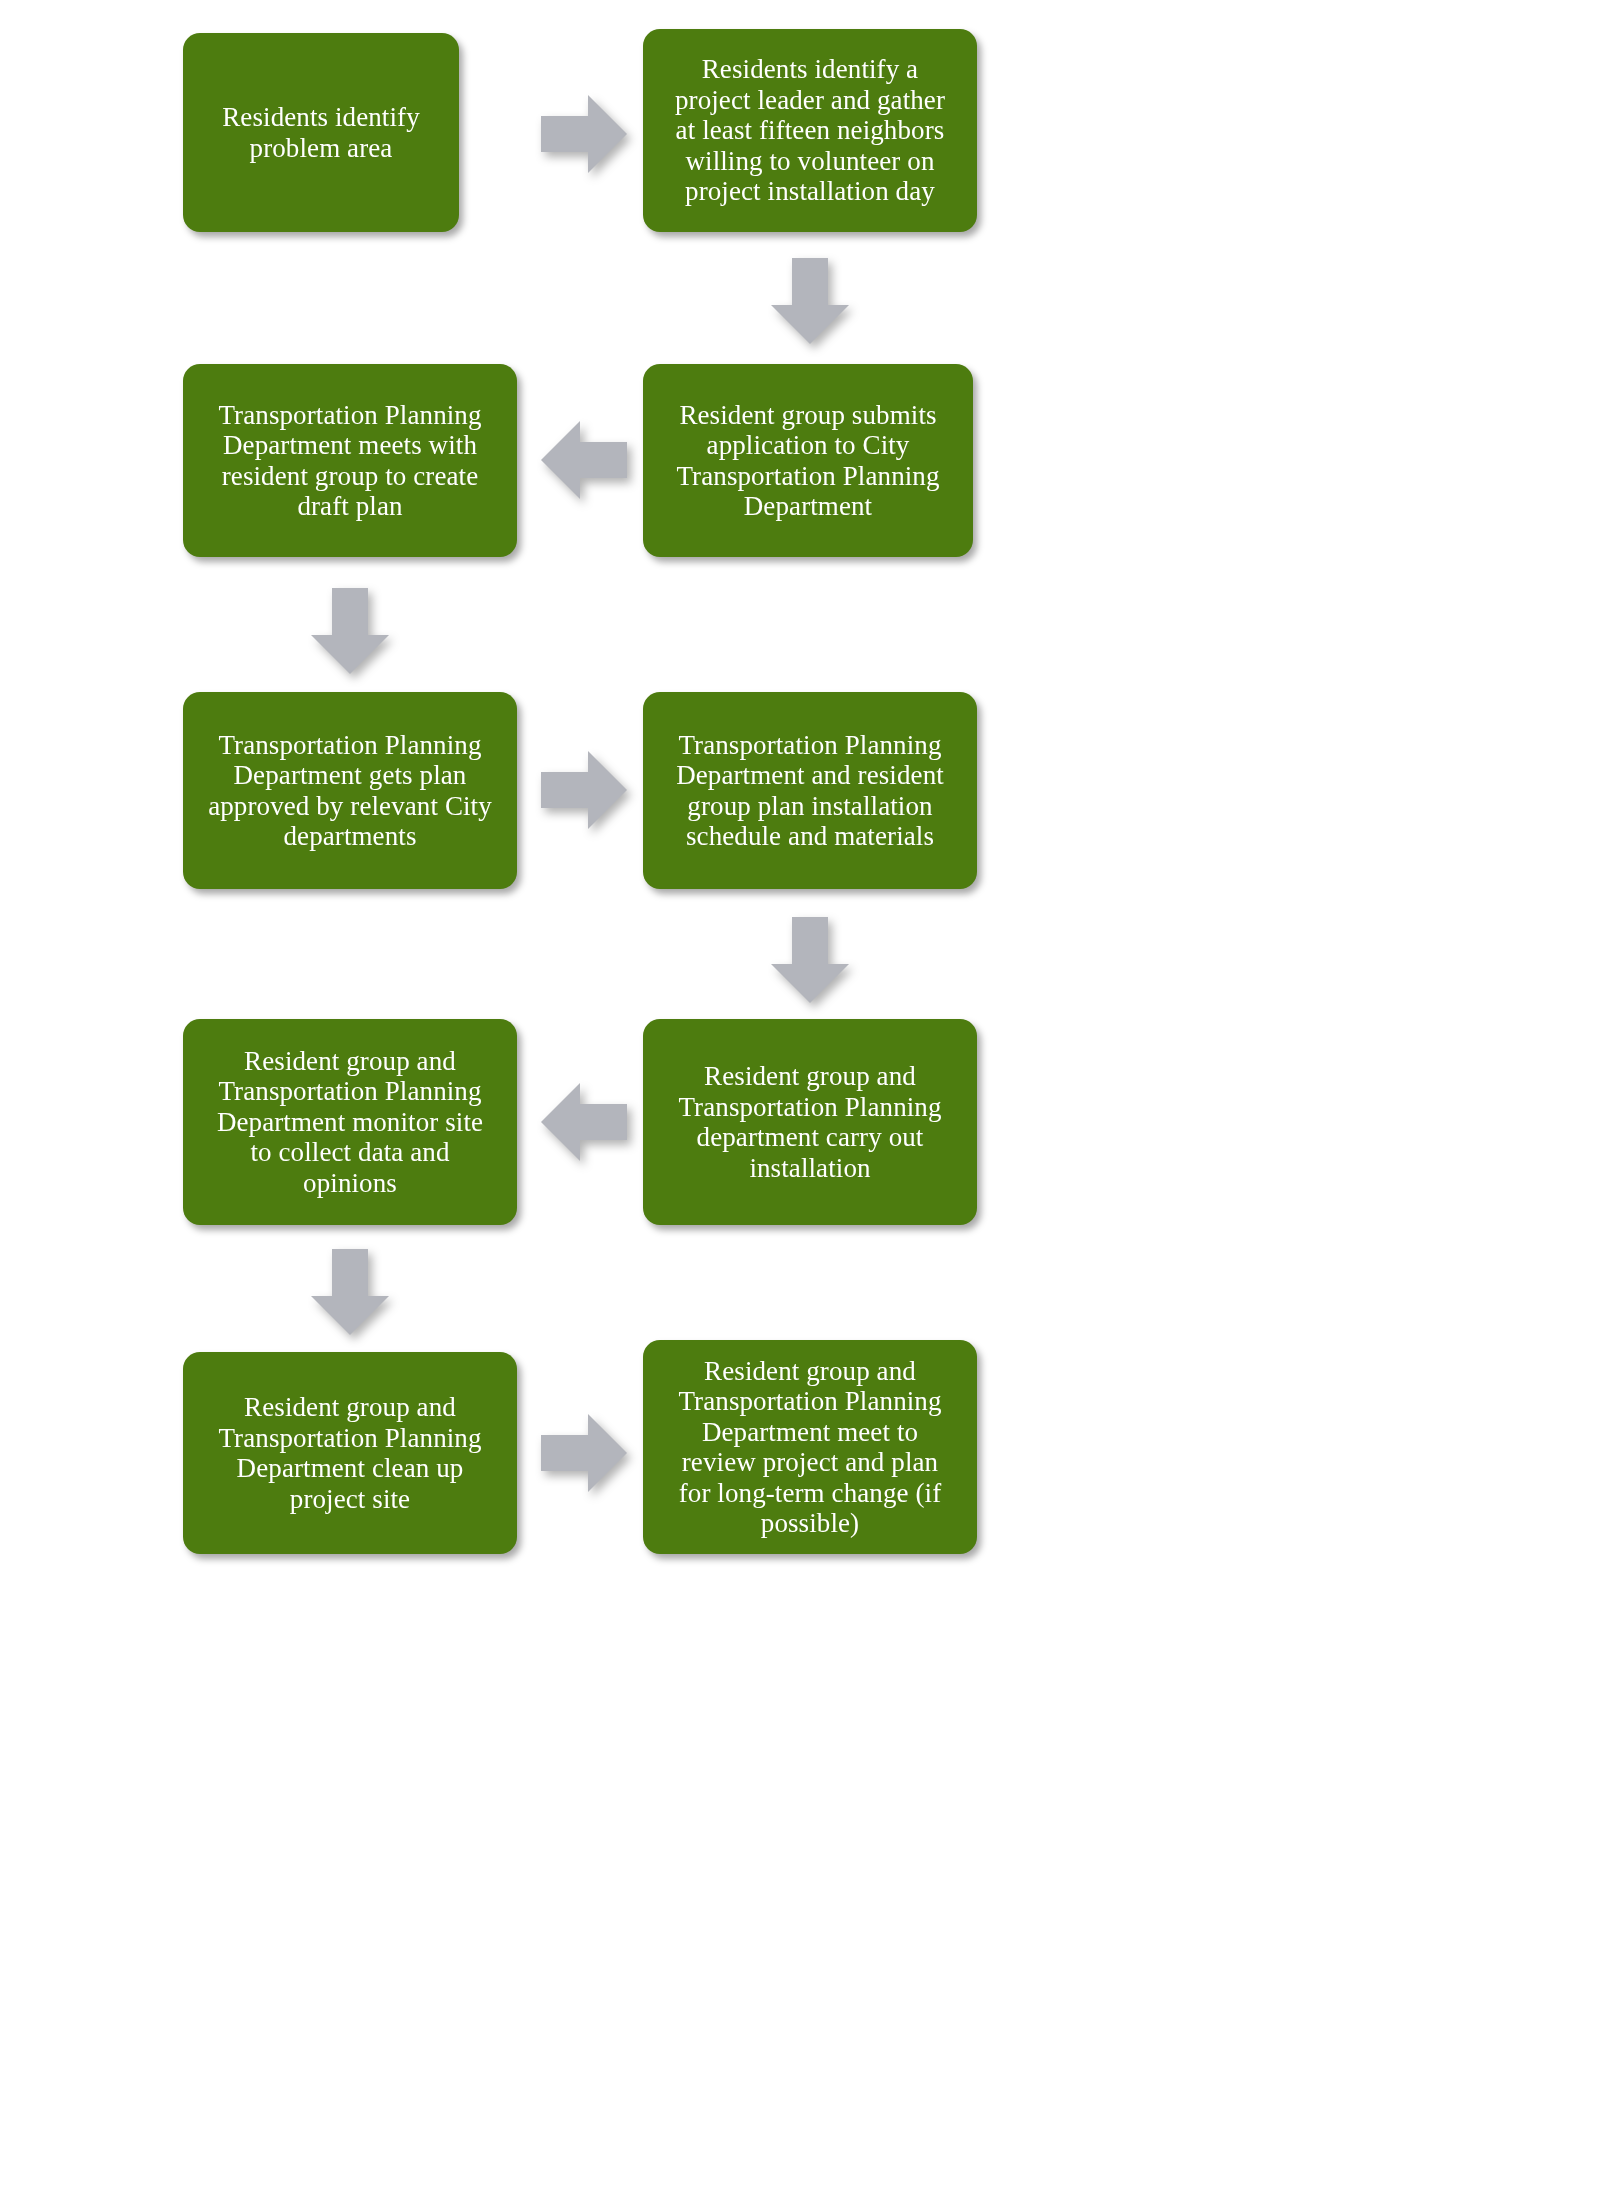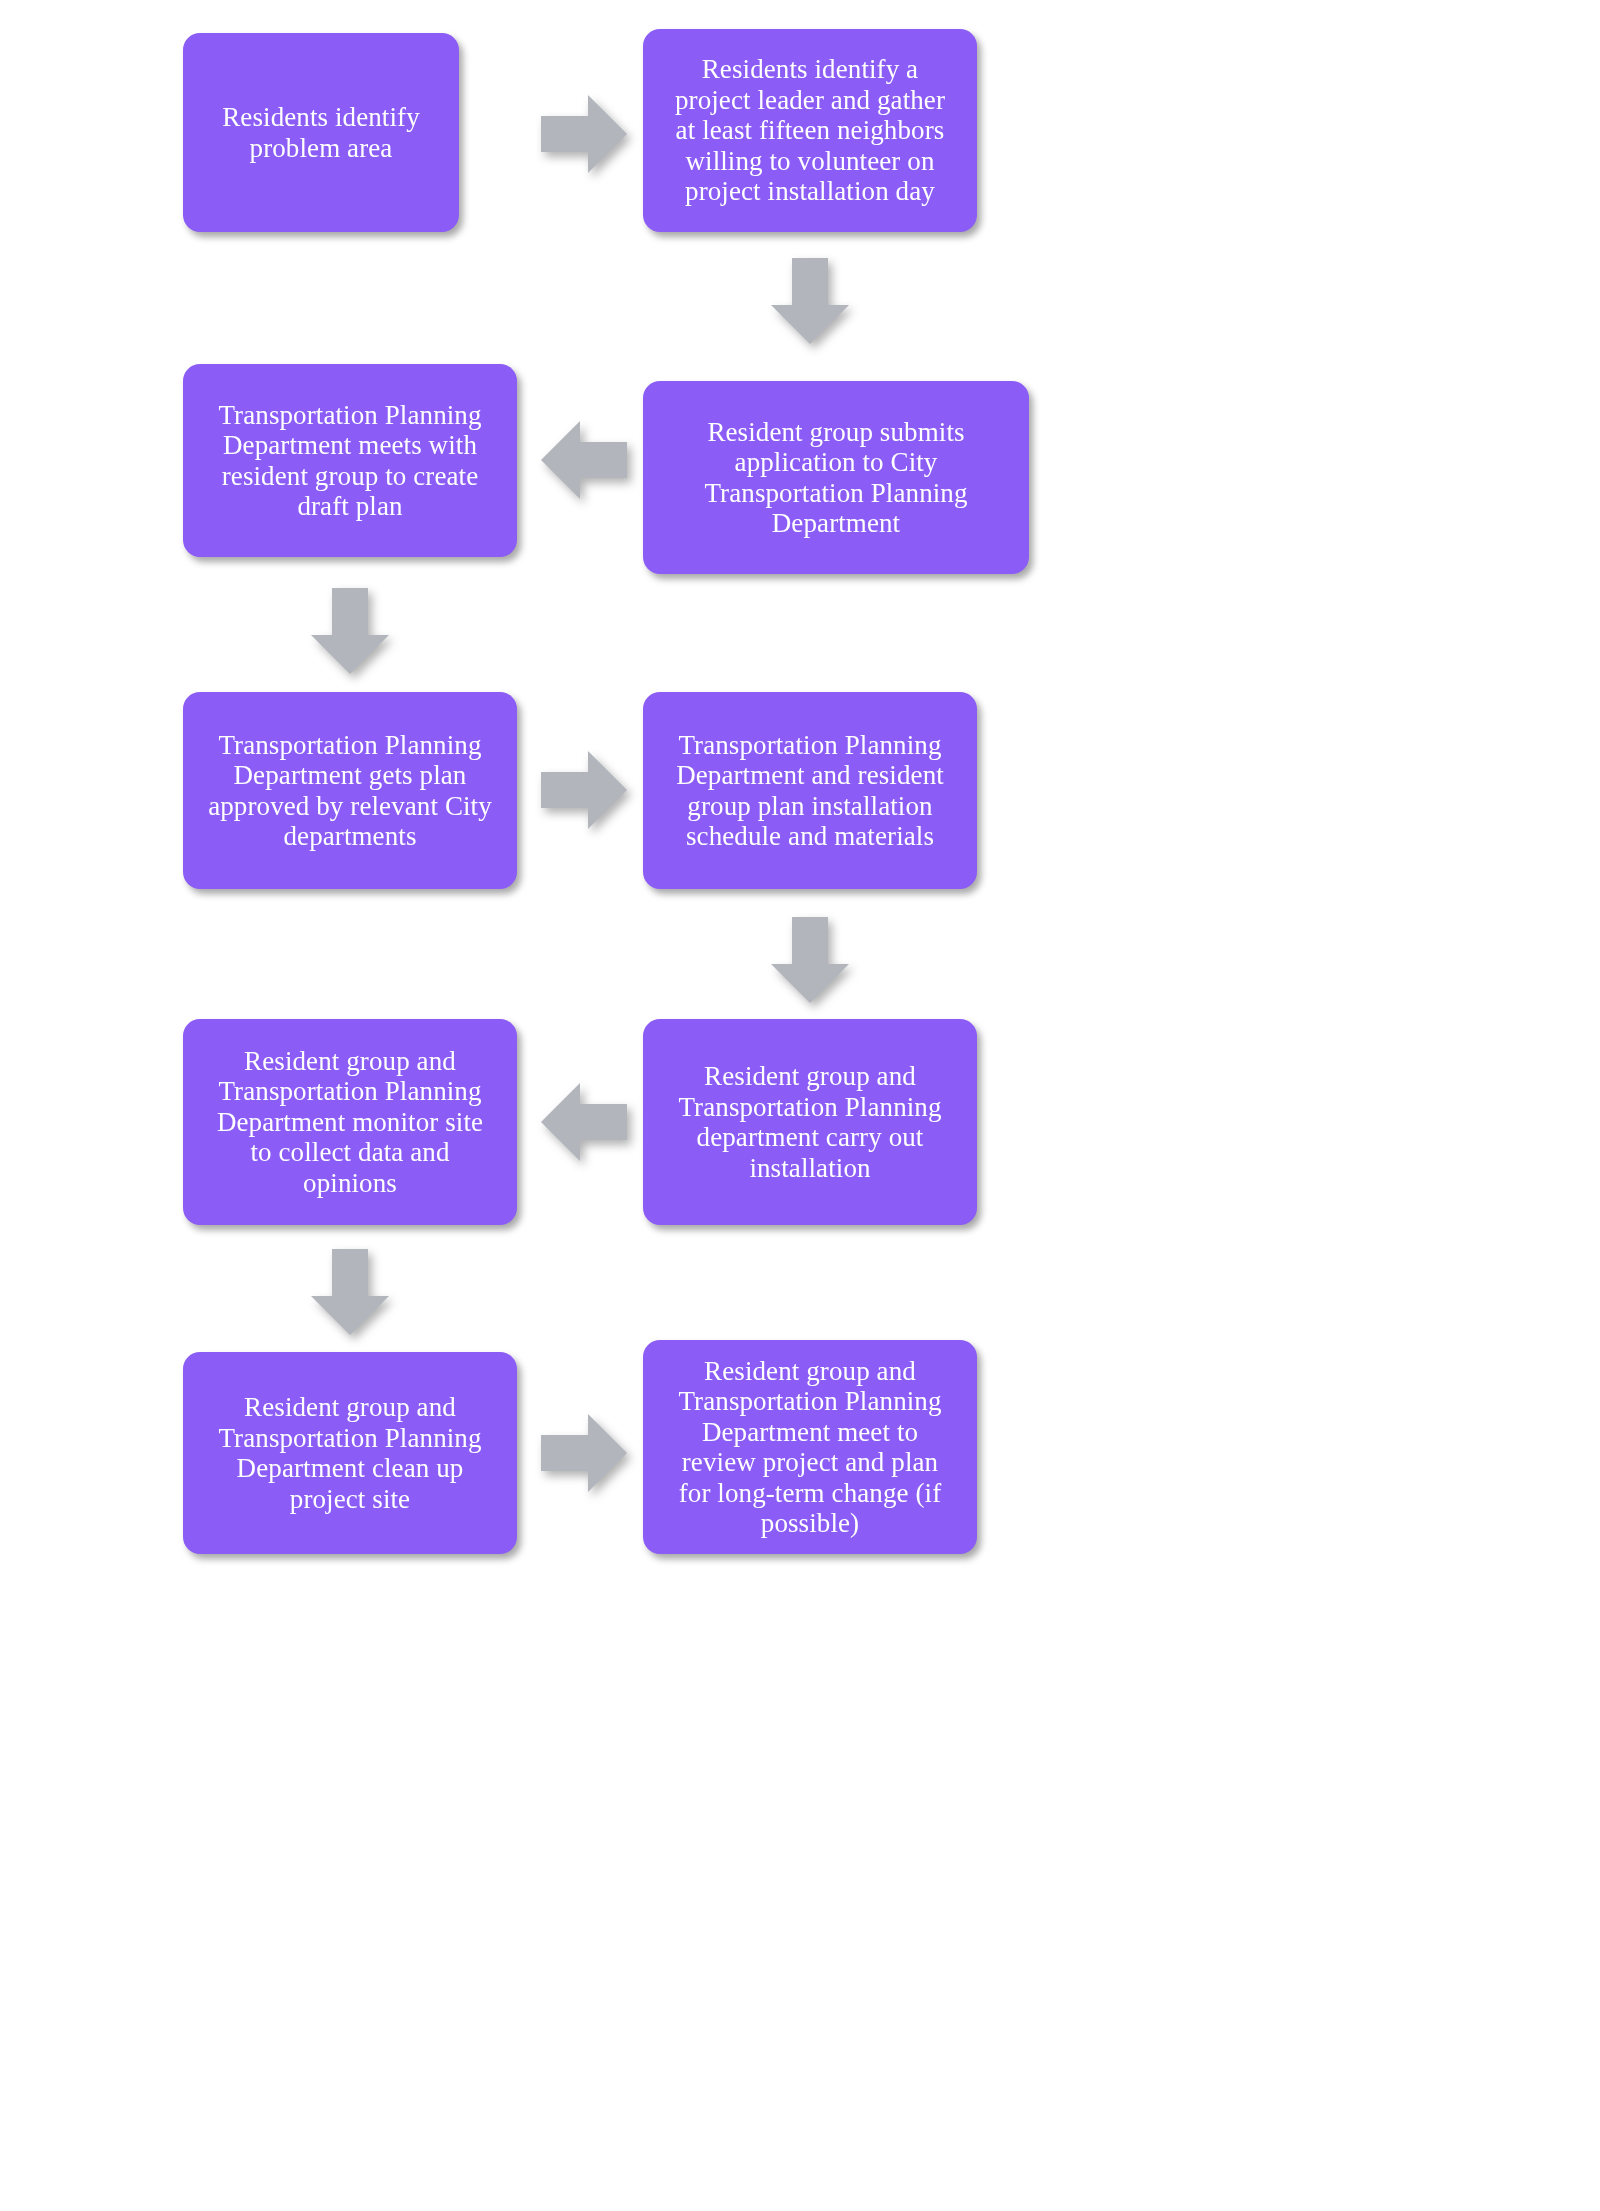--- a/index.html
+++ b/index.html
@@ -18,21 +18,21 @@
     position: relative;
     width: 1600px;
     height: 2211px;
     background: #ffffff;
   }
 
   
   .node {
     position: absolute;
     box-sizing: border-box;
-    background: #8b5cf6;
+    background: #4d7c0f;
     border-radius: 17px;
     box-shadow: 4px 5px 7px rgba(0,0,0,0.34);
     display: flex;
     align-items: center;
     justify-content: center;
     padding: 6px 14px;
   }
   .node-label {
     color: #ffffff;
     text-align: center;
@@ -86,21 +86,21 @@
 resident group to create
 draft plan</div>
   </div>
 
   <div class="arrow" style="left:541px; top:421px; width:86px; height:78px;">
     <svg width="86" height="78" viewBox="0 0 86 78">
       <polygon class="arrow-body" points="86,21 39,21 39,0 0,39 39,78 39,57 86,57"></polygon>
     </svg>
   </div>
 
-  <div class="node" style="left:643px; top:364px; width:386px; height:193px;margin-top:17px;">
+  <div class="node" style="left:643px; top:364px; width:330px; height:193px;">
     <div class="node-label">Resident group submits
 application to City
 Transportation Planning
 Department</div>
   </div>
 
   <div class="arrow" style="left:311px; top:588px; width:78px; height:86px;">
     <svg width="78" height="86" viewBox="0 0 78 86">
       <polygon class="arrow-body" points="21,0 57,0 57,47 78,47 39,86 0,47 21,47"></polygon>
     </svg>

